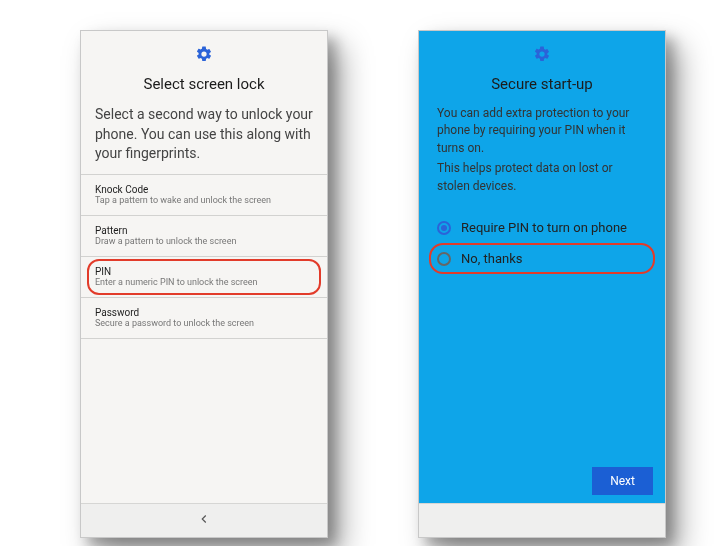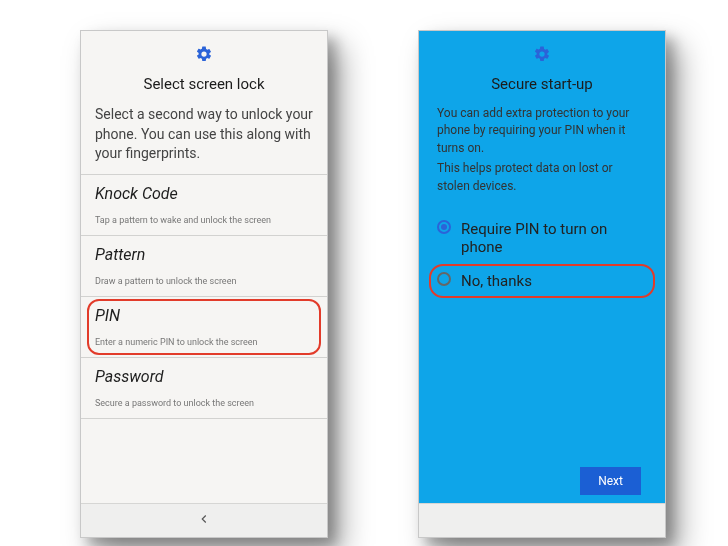--- a/index.html
+++ b/index.html
@@ -51,28 +51,27 @@
   }
 
   .list { }
   .row {
     border-top: 1px solid #d2d2d0;
     padding: 9px 14px 10px;
     cursor: pointer;
   }
   .row:last-child { border-bottom: 1px solid #d2d2d0; }
   .row .label {
-    font-size: 16px;
+    font-size: 10px;
     color: #1e1e1e;
-    font-style: italic;
   }
   .row .desc {
     font-size: 9px;
     color: #777;
-    margin-top: 12px;
+    margin-top: 0;
   }
   .row.highlight {
     position: relative;
   }
   .row.highlight::after {
     content: "";
     position: absolute;
     left: 6px; right: 6px; top: 2px; bottom: 2px;
     border: 2px solid #e23b2a;
     border-radius: 12px;
@@ -96,24 +95,24 @@
     font-size: 12px;
     color: #333;
     line-height: 1.45;
     padding: 4px 18px 8px;
   }
   .desc-block p { margin-bottom: 3px; }
 
   .radio-group { padding: 6px 14px 0; }
   .radio-row {
     display: flex;
-    align-items: flex-start;
+    align-items: flex-end;
     gap: 10px;
     padding: 8px 4px;
-    font-size: 15px;
+    font-size: 13px;
     color: #222;
     position: relative;
     cursor: pointer;
   }
   .radio {
     width: 14px; height: 14px;
     border: 2px solid #2b63d8;
     border-radius: 50%;
     display: inline-flex;
     align-items: center;
@@ -129,21 +128,21 @@
     content: "";
     position: absolute;
     left: -4px; right: -4px; top: 0px; bottom: 0px;
     border: 2px solid #e23b2a;
     border-radius: 14px;
     pointer-events: none;
   }
 
   .next-btn {
     position: absolute;
-    right: 24px;
+    right: 12px;
     bottom: 42px;
     background: #1b5fd4;
     color: #fff;
     font-size: 12px;
     padding: 7px 18px;
     border: none;
     cursor: pointer;
     font-family: inherit;
   }
 </style>

